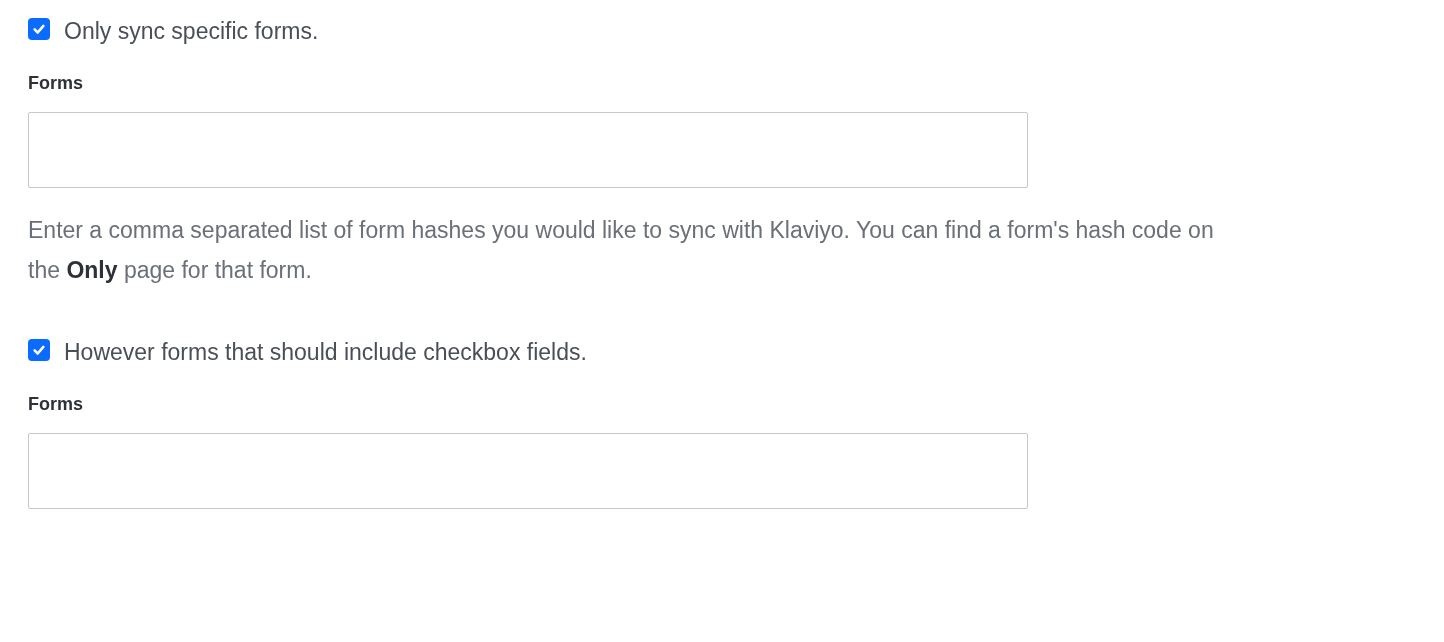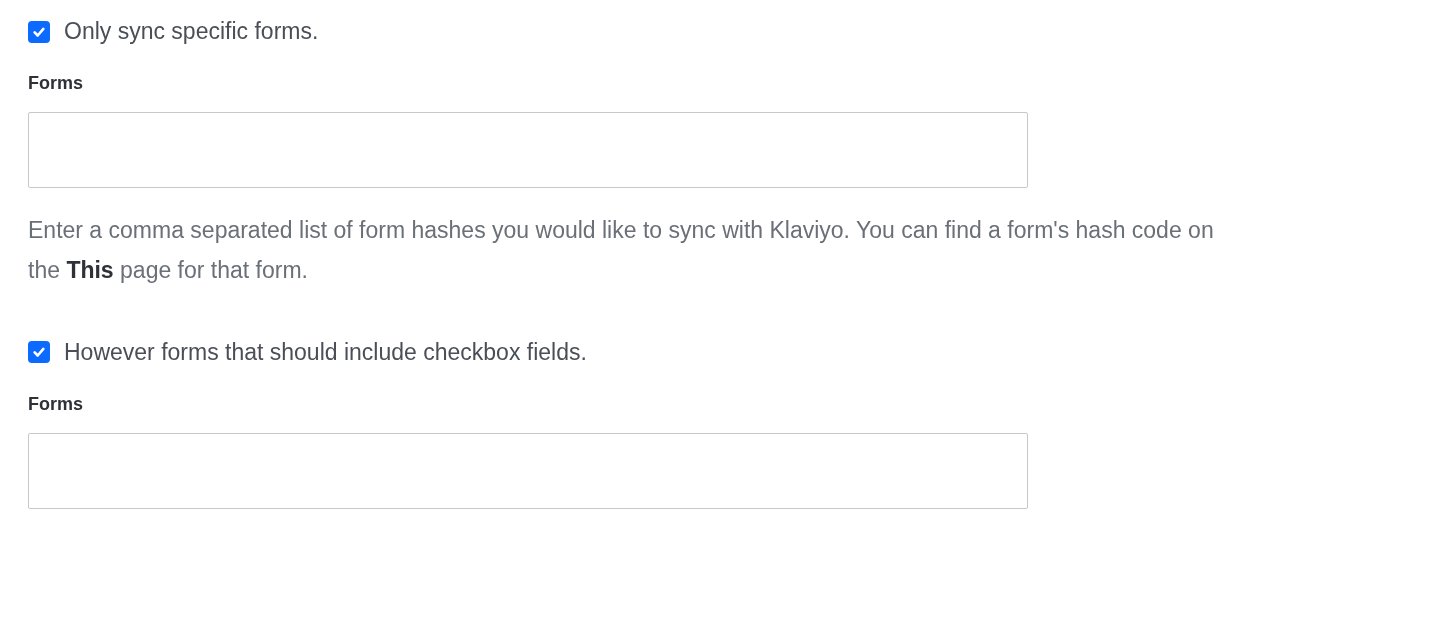--- a/index.html
+++ b/index.html
@@ -12,21 +12,20 @@
     background: #ffffff;
     padding: 18px 28px;
     color: #333;
     width: 1444px;
   }
   .section {
     margin-bottom: 48px;
   }
   .checkbox-row {
     display: flex;
-    align-items: center;
     margin-bottom: 28px;
   }
   .checkbox-box {
     width: 22px;
     height: 22px;
     border-radius: 4px;
     background: #0b6bff;
     display: inline-flex;
     align-items: center;
     justify-content: center;
@@ -83,21 +82,21 @@
     <span class="checkbox-box">
       <svg viewBox="0 0 16 16">
           <polyline points="3,8.5 6.5,12 13,4.5"></polyline>
         </svg>
     </span>
     <span class="checkbox-label">Only sync specific forms.</span>
   </div>
   <div class="field-label">Forms</div>
   <input type="text" class="text-input" value="" style="">
   <p class="help-text">
-    <span>Enter a comma separated list of form hashes you would like to sync with Klaviyo. You can find a form's hash code on the </span><strong>This</strong><span> page for that form.</span>
+    <span>Enter a comma separated list of form hashes you would like to sync with Klaviyo. You can find a form's hash code on the </span><strong>Only</strong><span> page for that form.</span>
   </p>
 </div>
 
 <div class="section">
   <div class="checkbox-row">
     <span class="checkbox-box">
       <svg viewBox="0 0 16 16">
           <polyline points="3,8.5 6.5,12 13,4.5"></polyline>
         </svg>
     </span>

